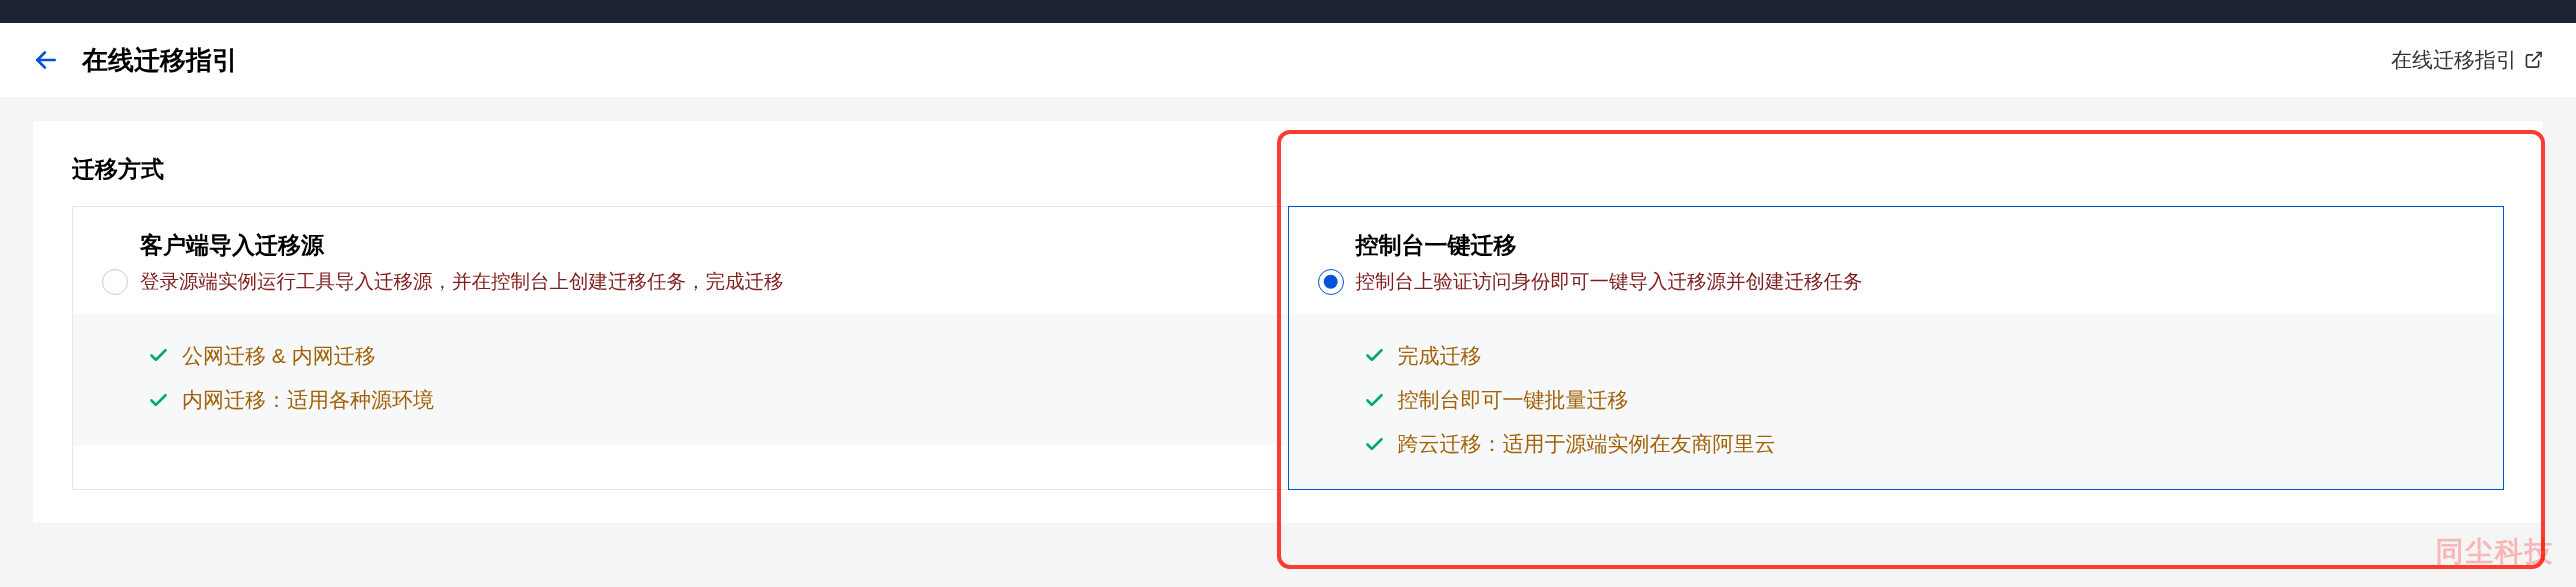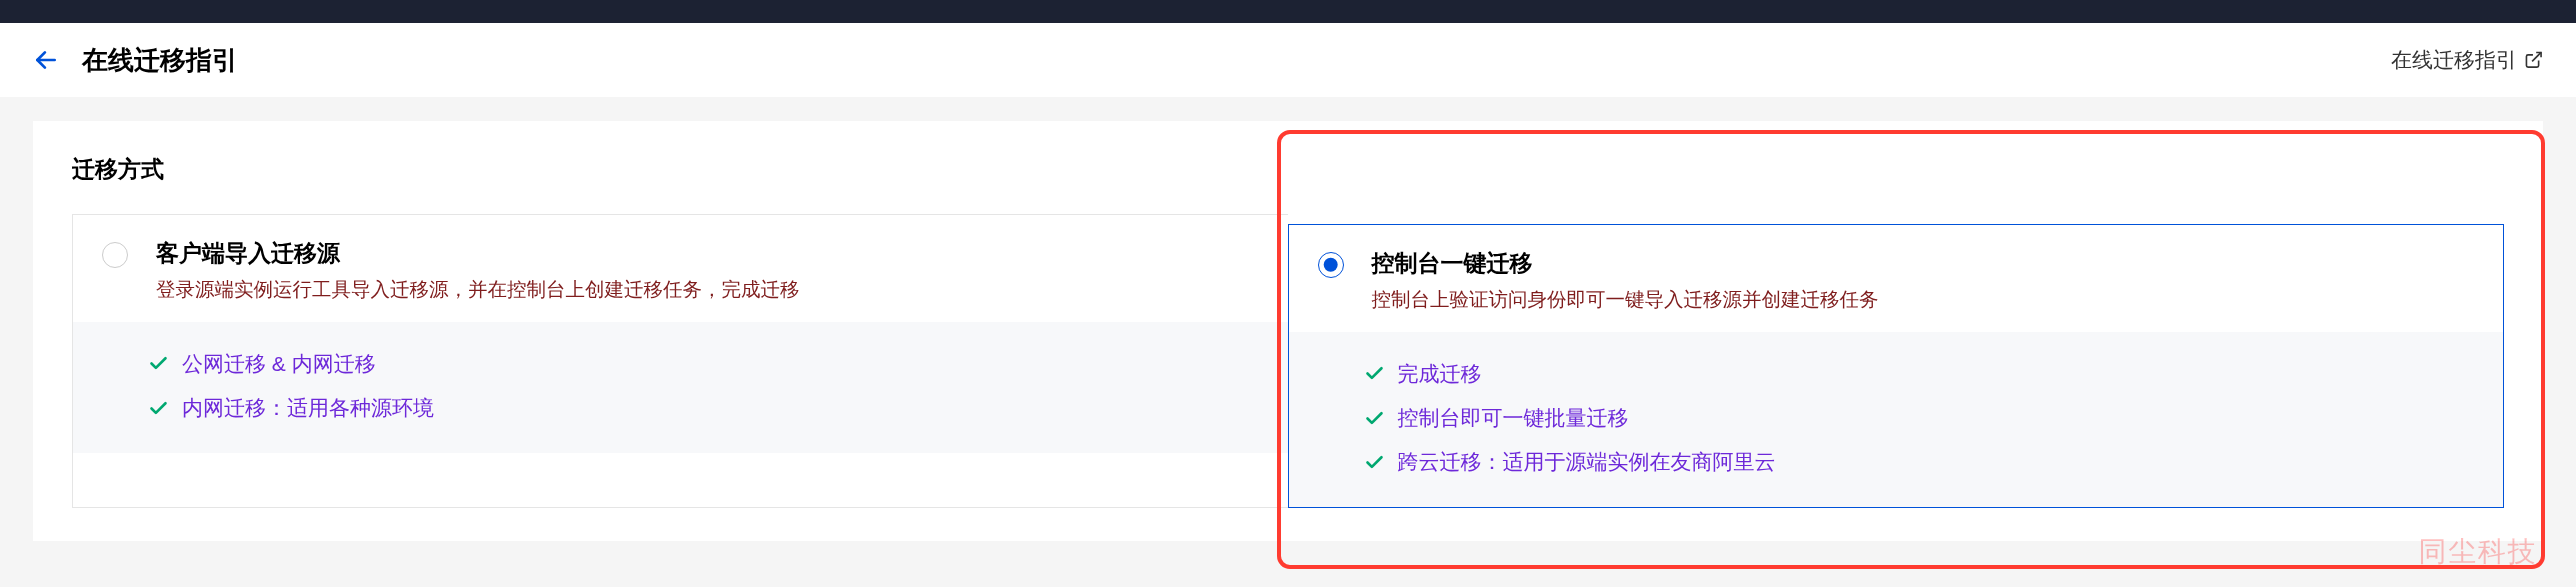--- a/index.html
+++ b/index.html
@@ -63,42 +63,41 @@
       padding: 24.4px 33px 0 33px;
     }
     .card {
       background: #fff;
       padding: 33px 39px;
     }
     .section-title {
       font-size: 23px;
       font-weight: 600;
       color: #000;
-      margin-bottom: 29px;
+      margin-bottom: 21px;
     }
     .options-row {
       display: flex;
       gap: 0;
     }
     .option {
       flex: 1;
       border: 1.6px solid #e5e5e5;
       background: #fff;
     }
     .option:first-child {
       border-right: none;
     }
     .option.selected {
       border: 1.6px solid #0052d9;
-      margin-top: 10px;
     }
     .option-head {
       display: flex;
-      align-items: flex-start;
-      gap: 28px;
+      align-items: flex-end;
+      gap: 12px;
       padding: 23px 29px 19.5px 29px;
     }
     .radio-circle {
       width: 26px;
       height: 26px;
       border: 1.6px solid #ccc;
       border-radius: 50%;
       flex-shrink: 0;
       margin-top: 3.3px;
       position: relative;
@@ -145,37 +144,38 @@
       flex-shrink: 0;
       display: flex;
       align-items: center;
     }
     .check-icon svg {
       width: 21px;
       height: 21px;
     }
     .feature-text {
       font-size: 21px;
-      color: #6d28d9;
+      color: #a16207;
       text-align: center;
     }
     .highlight-box {
       position: absolute;
       border: 4.9px solid #ff3b30;
       border-radius: 13px;
       pointer-events: none;
     }
     .watermark {
       position: absolute;
       bottom: 16.3px;
-      right: 39px;
+      right: 22px;
       font-size: 28px;
       color: rgba(255, 0, 0, 0.25);
       letter-spacing: 1.6px;
       pointer-events: none;
+      font-weight: bold;
     }
   </style>
 </head>
 <body>
 
 <div class="header-bar"></div>
 
 <div class="page-header">
   <div class="page-header-left">
     <div class="back-arrow">

